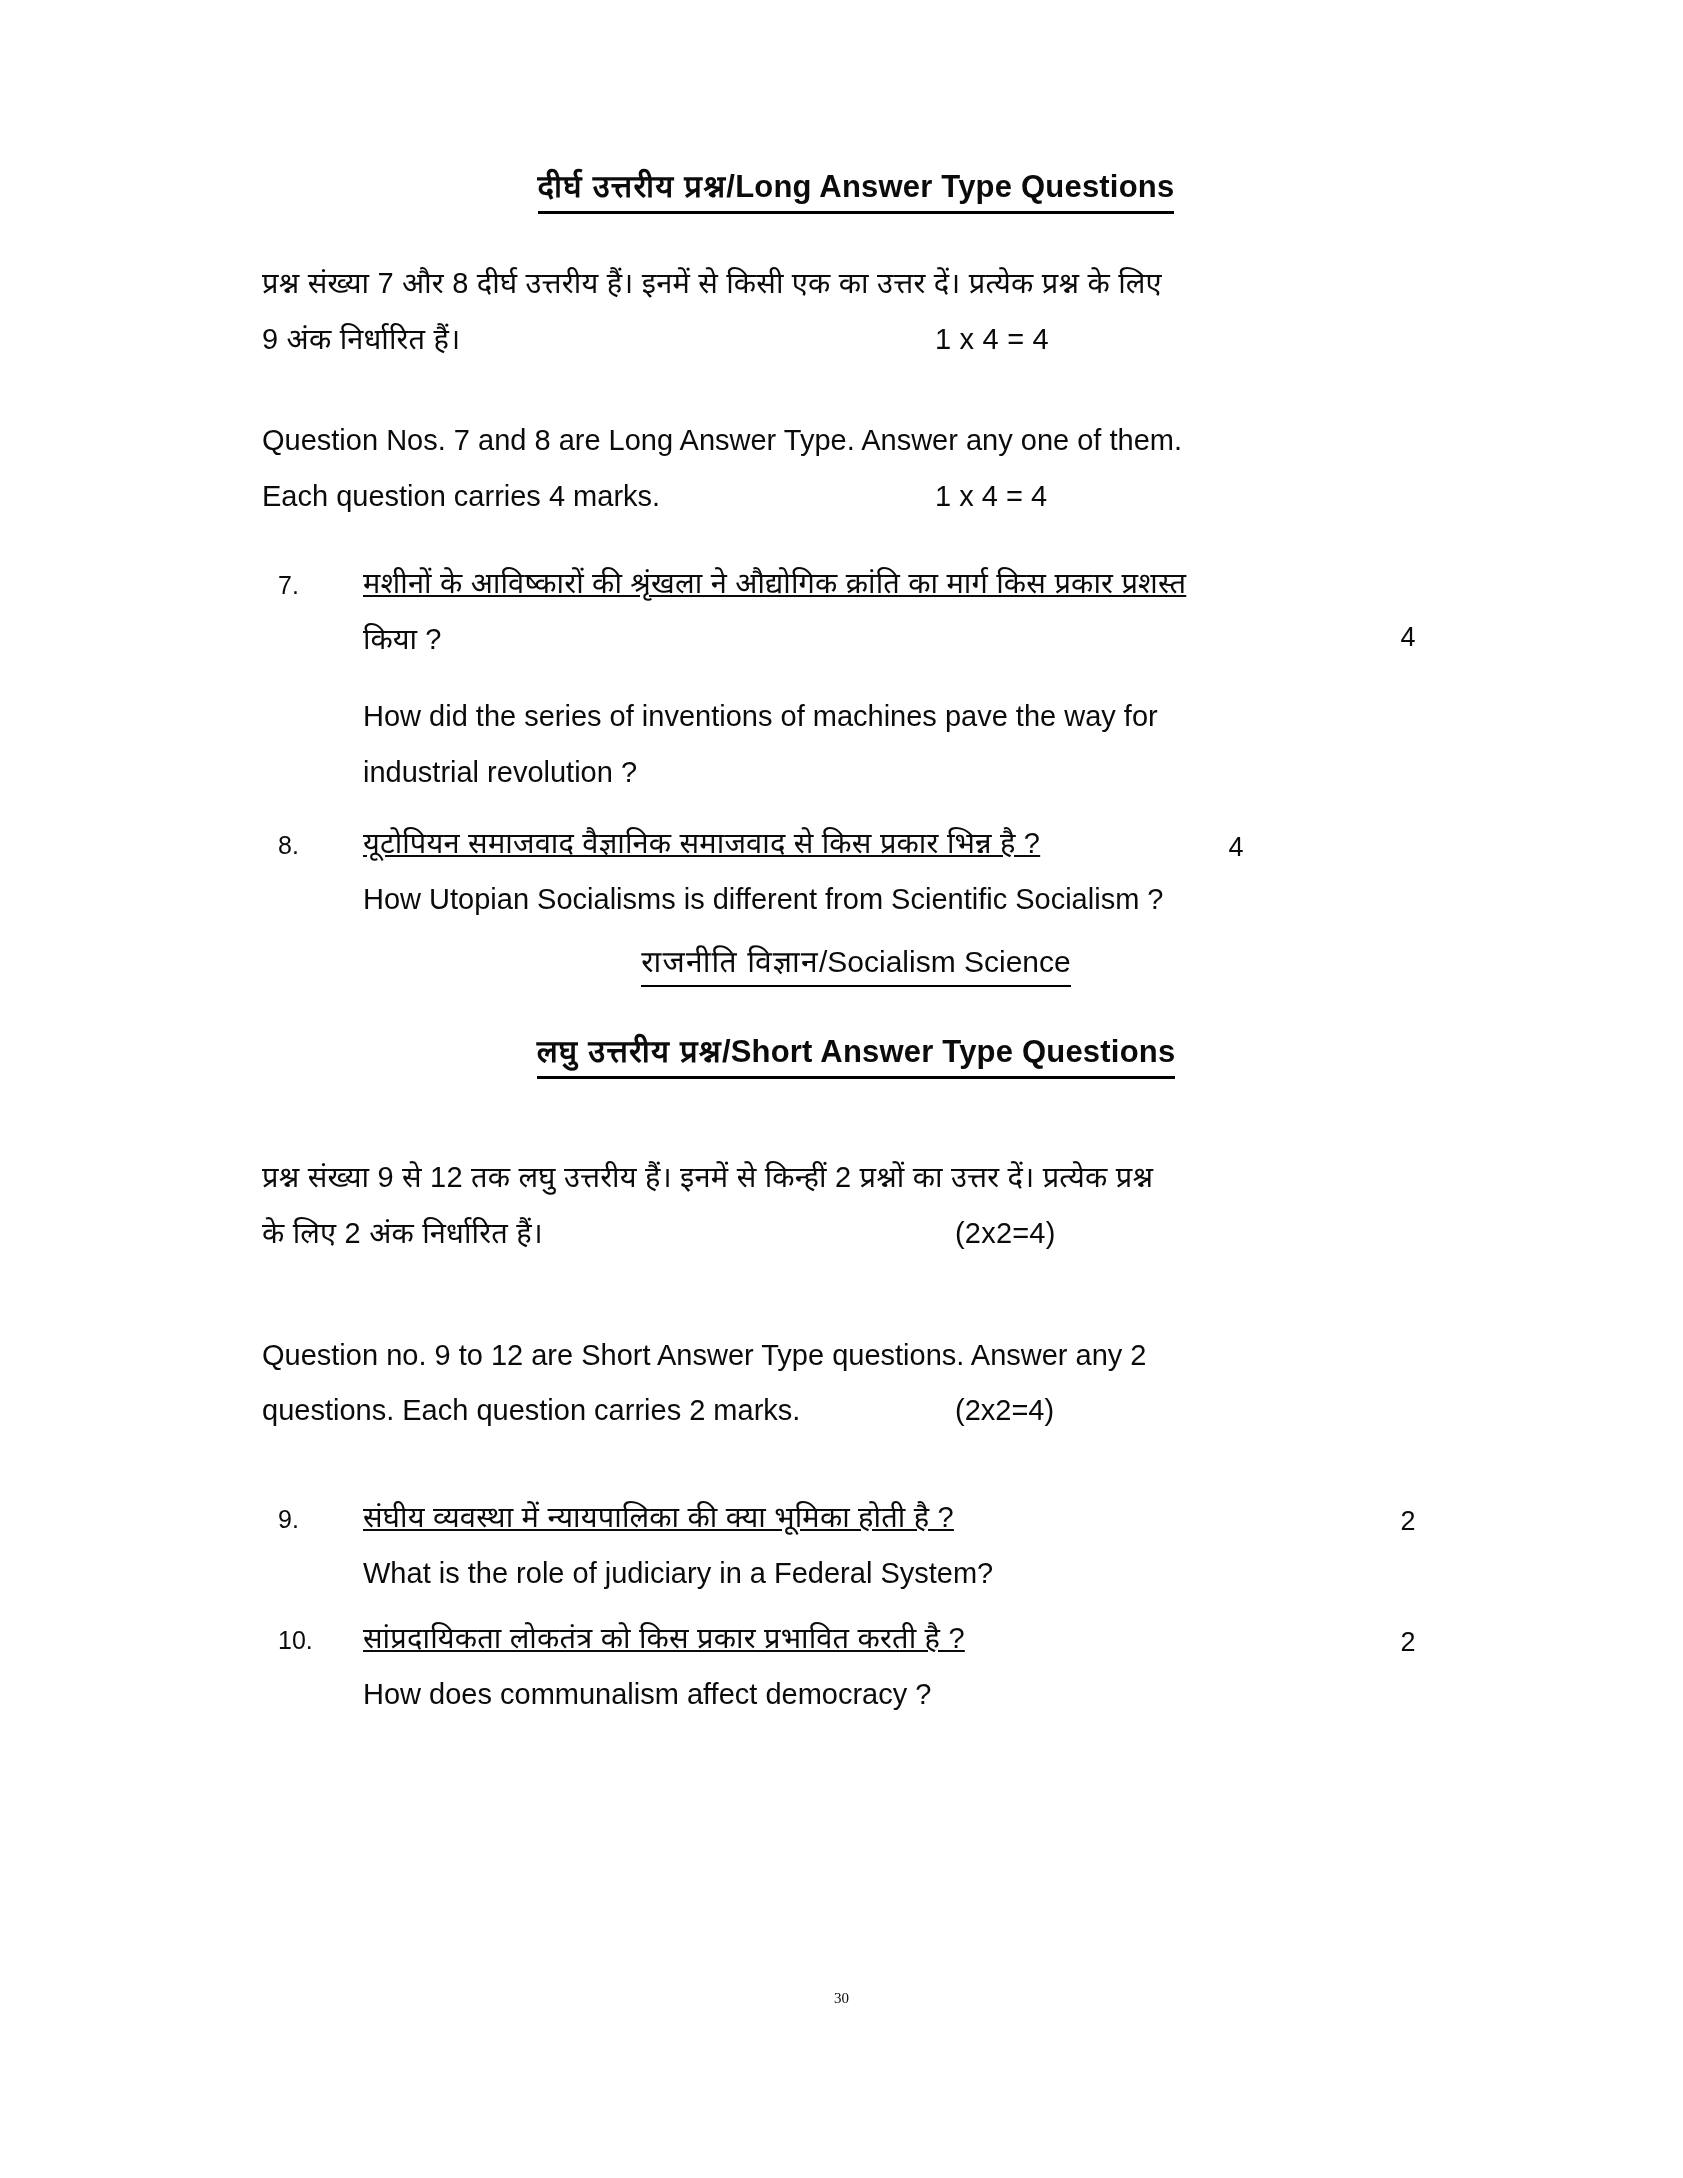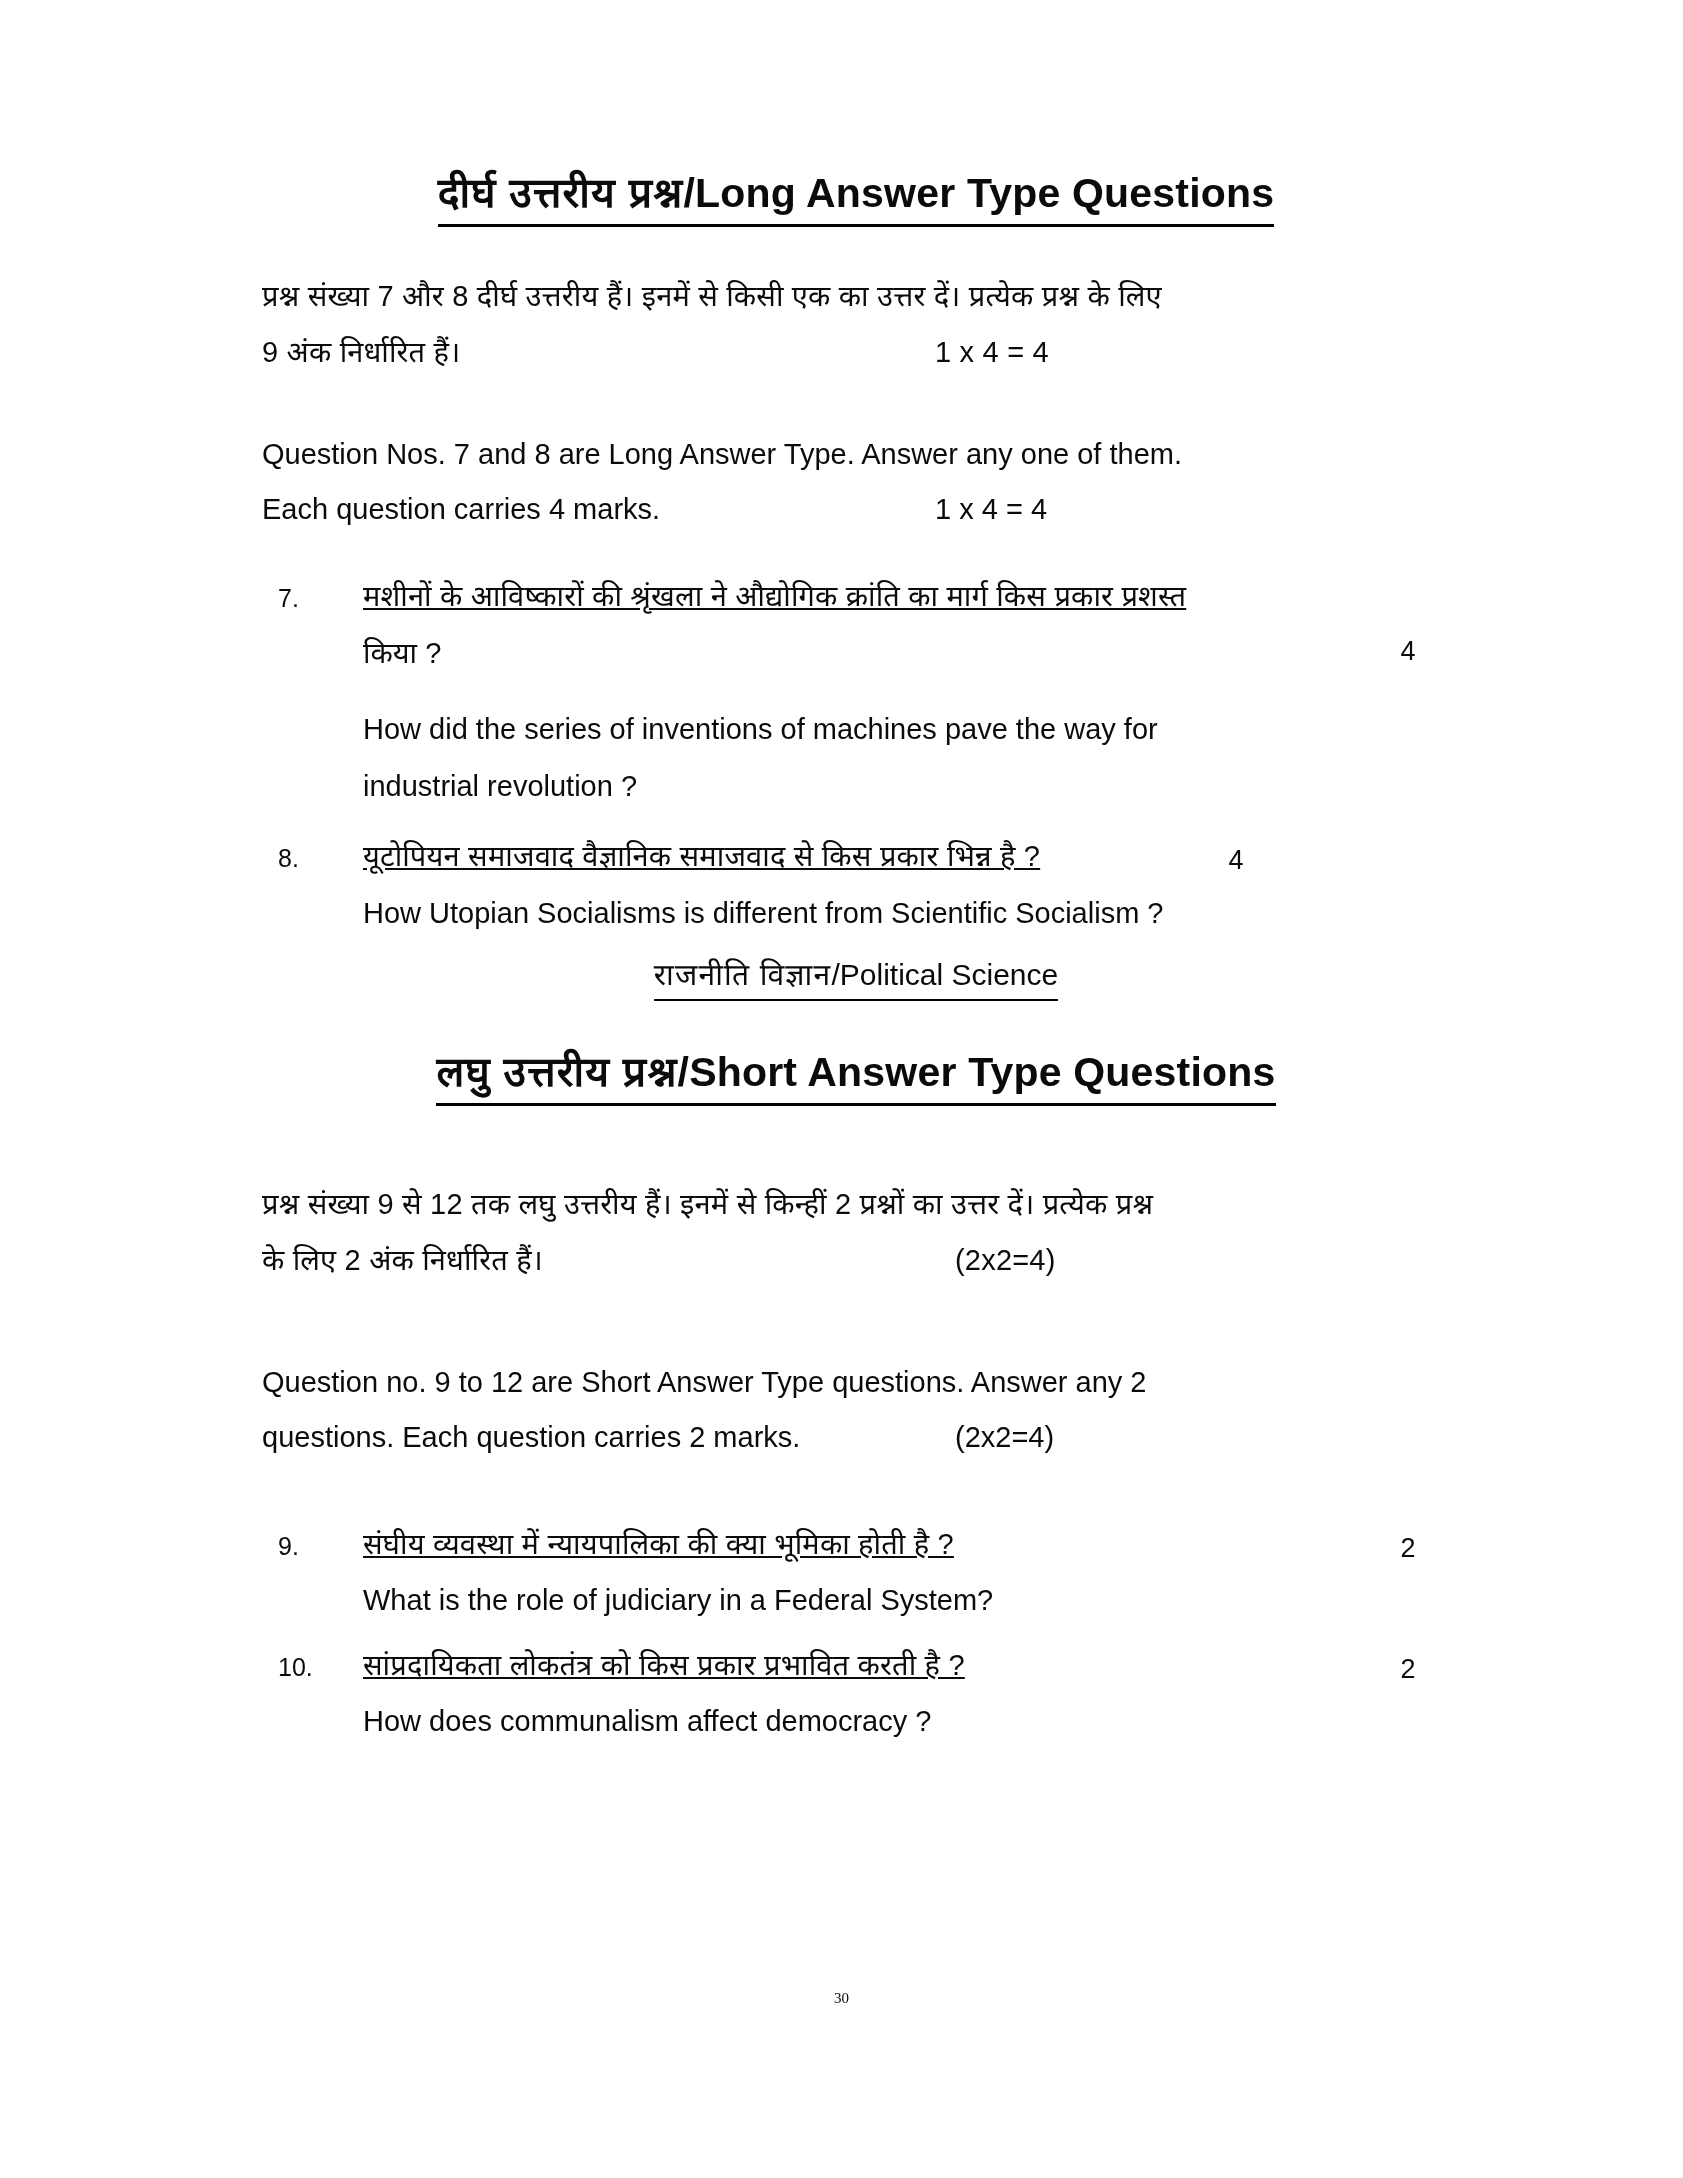--- a/index.html
+++ b/index.html
@@ -27,21 +27,21 @@
   .content {
     position: absolute;
     left: 246px;
     top: 166px;
     width: 1220px;
   }
 
   
   .section-heading {
     text-align: center;
-    font-size: 41px;
+    font-size: 31px;
     font-weight: bold;
     letter-spacing: 0.2px;
     margin: 0;
     line-height: 1.35;
   }
   .section-heading .u {
     display: inline-block;
     border-bottom: 3px solid #000;
     padding-bottom: 3px;
   }
@@ -231,21 +231,21 @@
     </div>
 
     <div class="q-cont">
       <span>How Utopian Socialisms is different from Scientific Socialism ?</span>
     </div>
 
     <div class="sp-14"></div>
 
     <div class="subject-heading">
       <span class="u">
-        <span class="hi">राजनीति विज्ञान</span><span>/</span><span>Political Science</span>
+        <span class="hi">राजनीति विज्ञान</span><span>/</span><span>Socialism Science</span>
       </span>
     </div>
 
     <div class="sp-44"></div>
 
     <div class="section-heading">
       <span class="u">
         <span class="hi">लघु उत्तरीय प्रश्न</span><span>/</span><span>Short Answer Type Questions</span>
       </span>
     </div>

